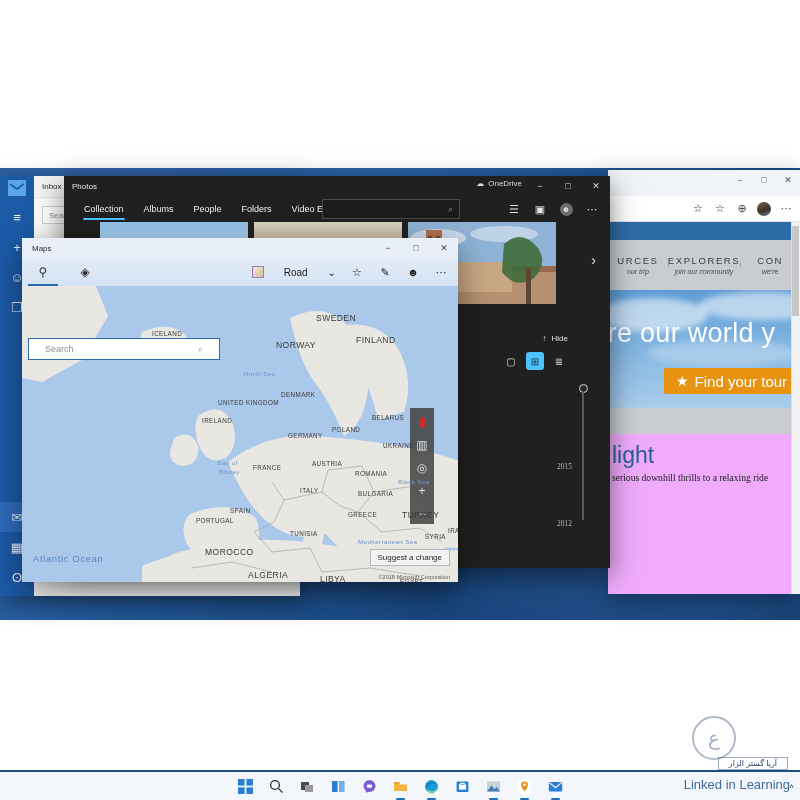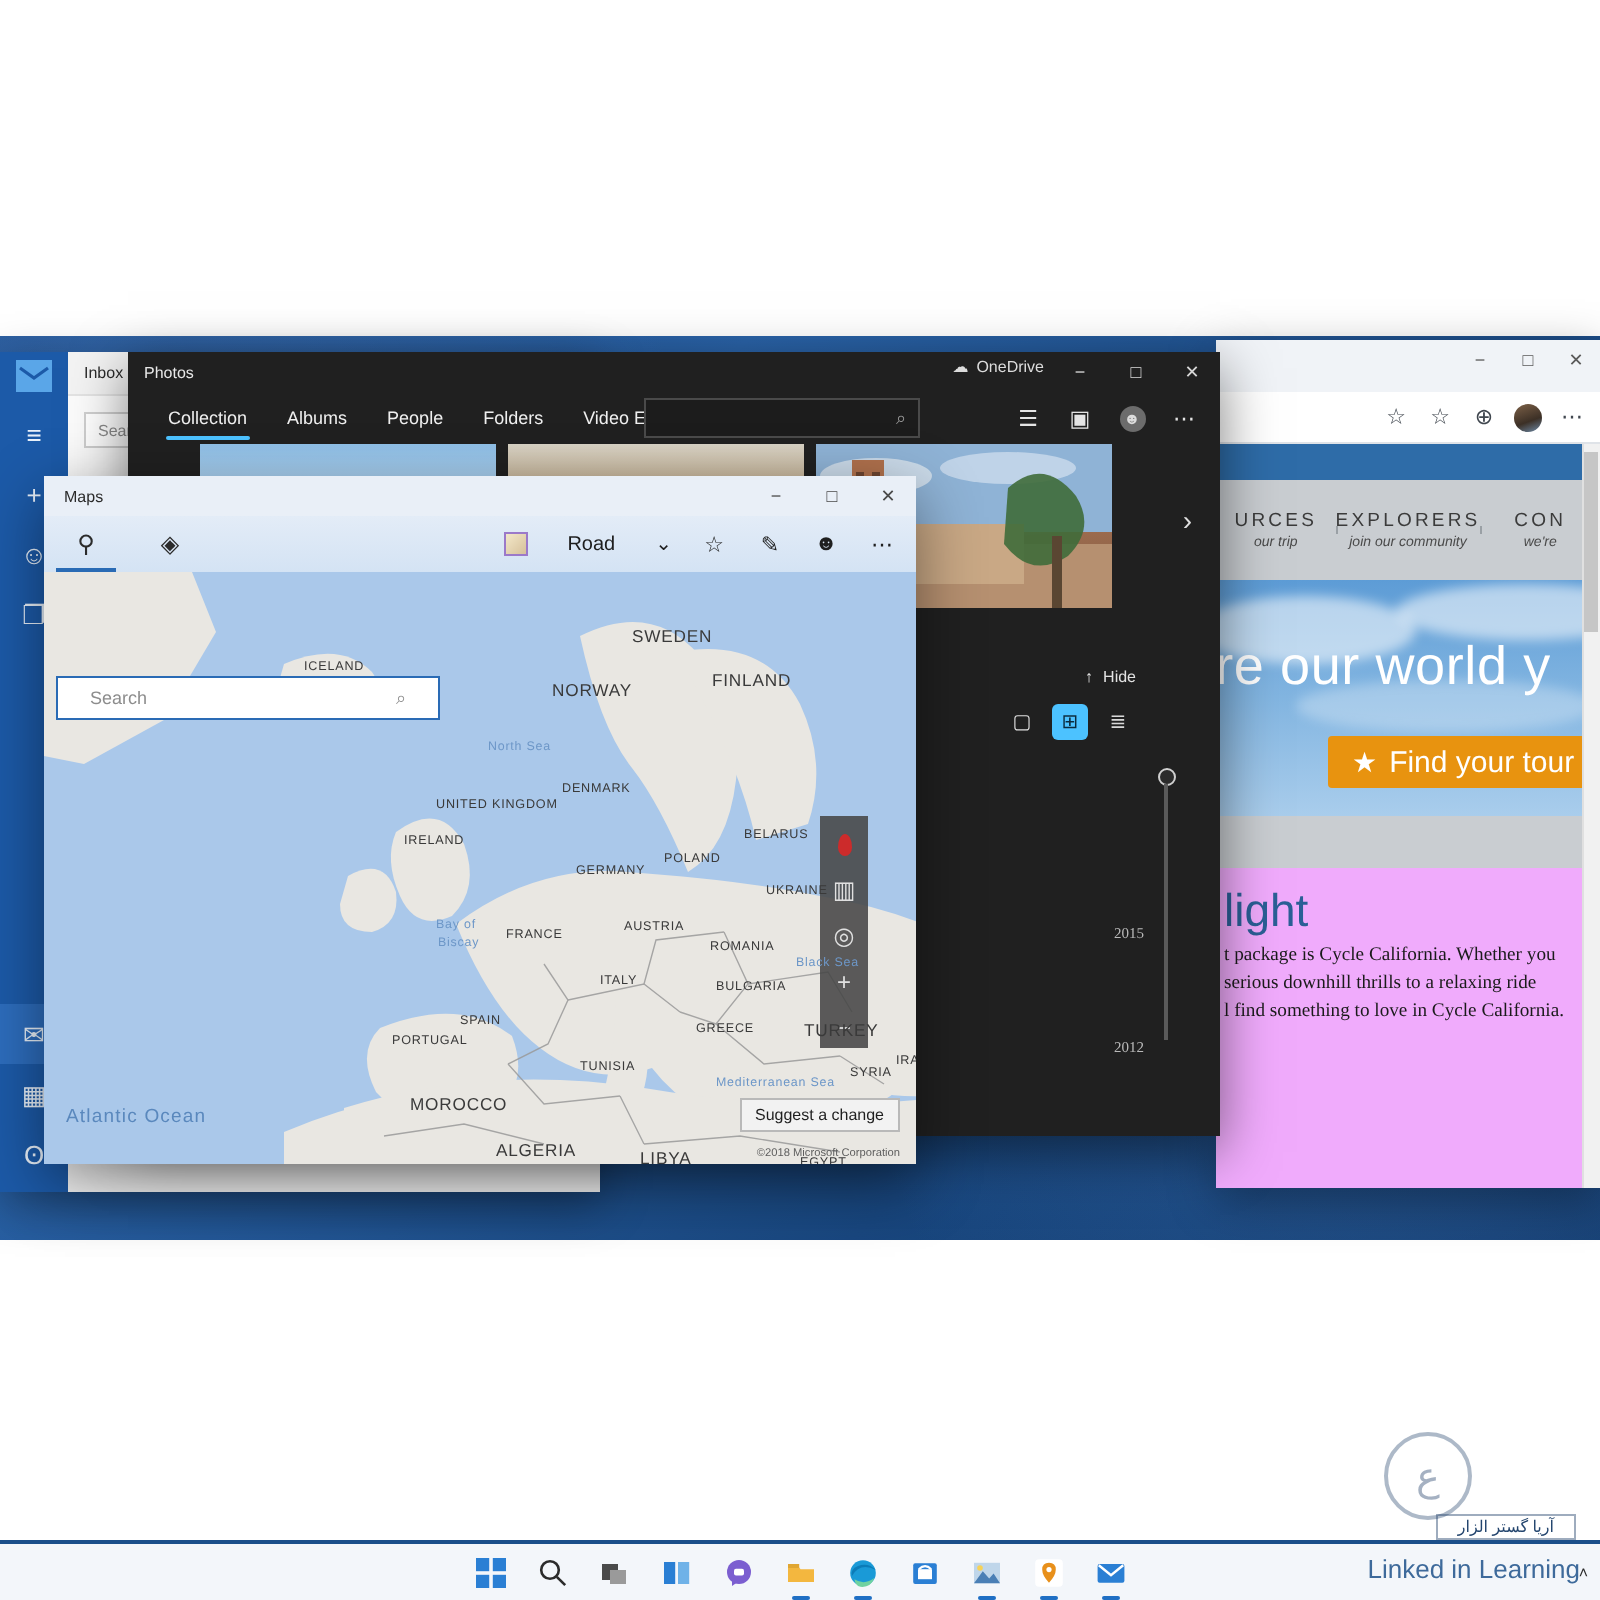--- a/index.html
+++ b/index.html
@@ -279,23 +279,21 @@
         <div class="hero-cloud" style="left:90px; top:2px; width:130px; height:28px;"></div>
         <div class="hero-cloud" style="left:40px; top:50px; width:150px; height:26px; opacity:.5;"></div>
         <div class="hero-h">lore our world y</div>
         <div class="hero-btn">
           <span class="hero-star">★</span>
           <span>Find your tour</span>
         </div>
       </div>
       <div class="gray-strip"></div>
       <div class="art-h">light</div>
-      <div class="art-p">t package is Cycle California. Whether you</div>
       <div class="art-p">serious downhill thrills to a relaxing ride</div>
-      <div class="art-p">l find something to love in Cycle California.</div>
     </div>
     <div class="br-scroll">
       <div class="br-thumb"></div>
     </div>
   </div>
 
   <div class="win photos">
     <div class="ph-title">
       <span>Photos</span>
       <span class="ph-onedrive">

